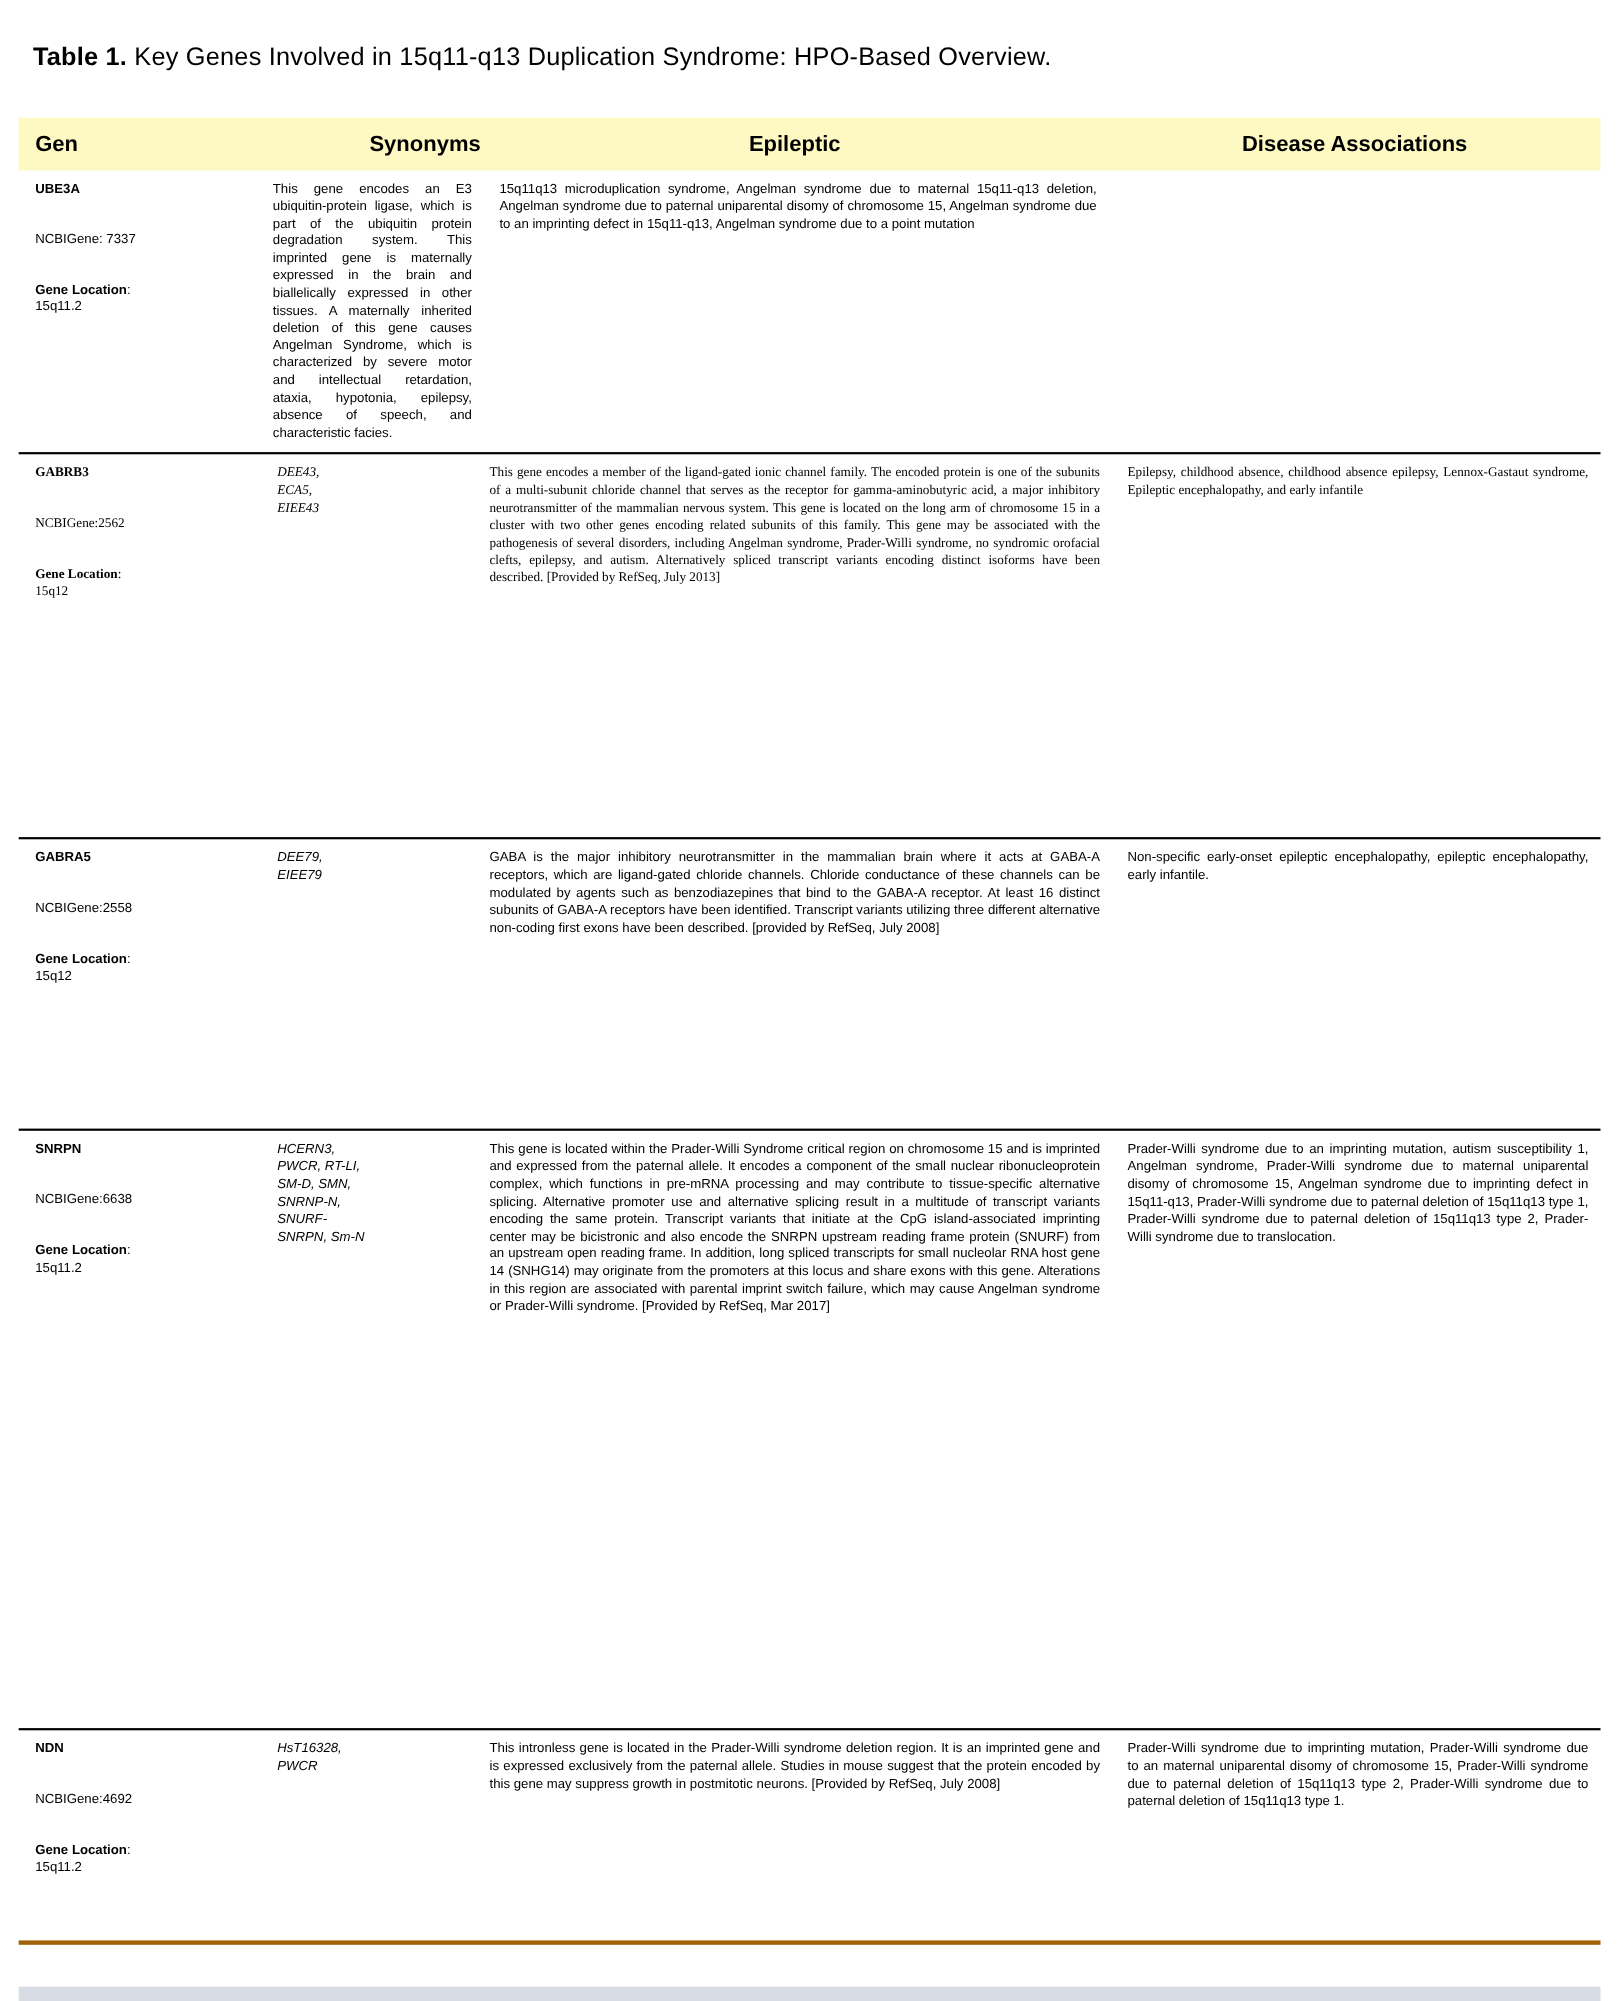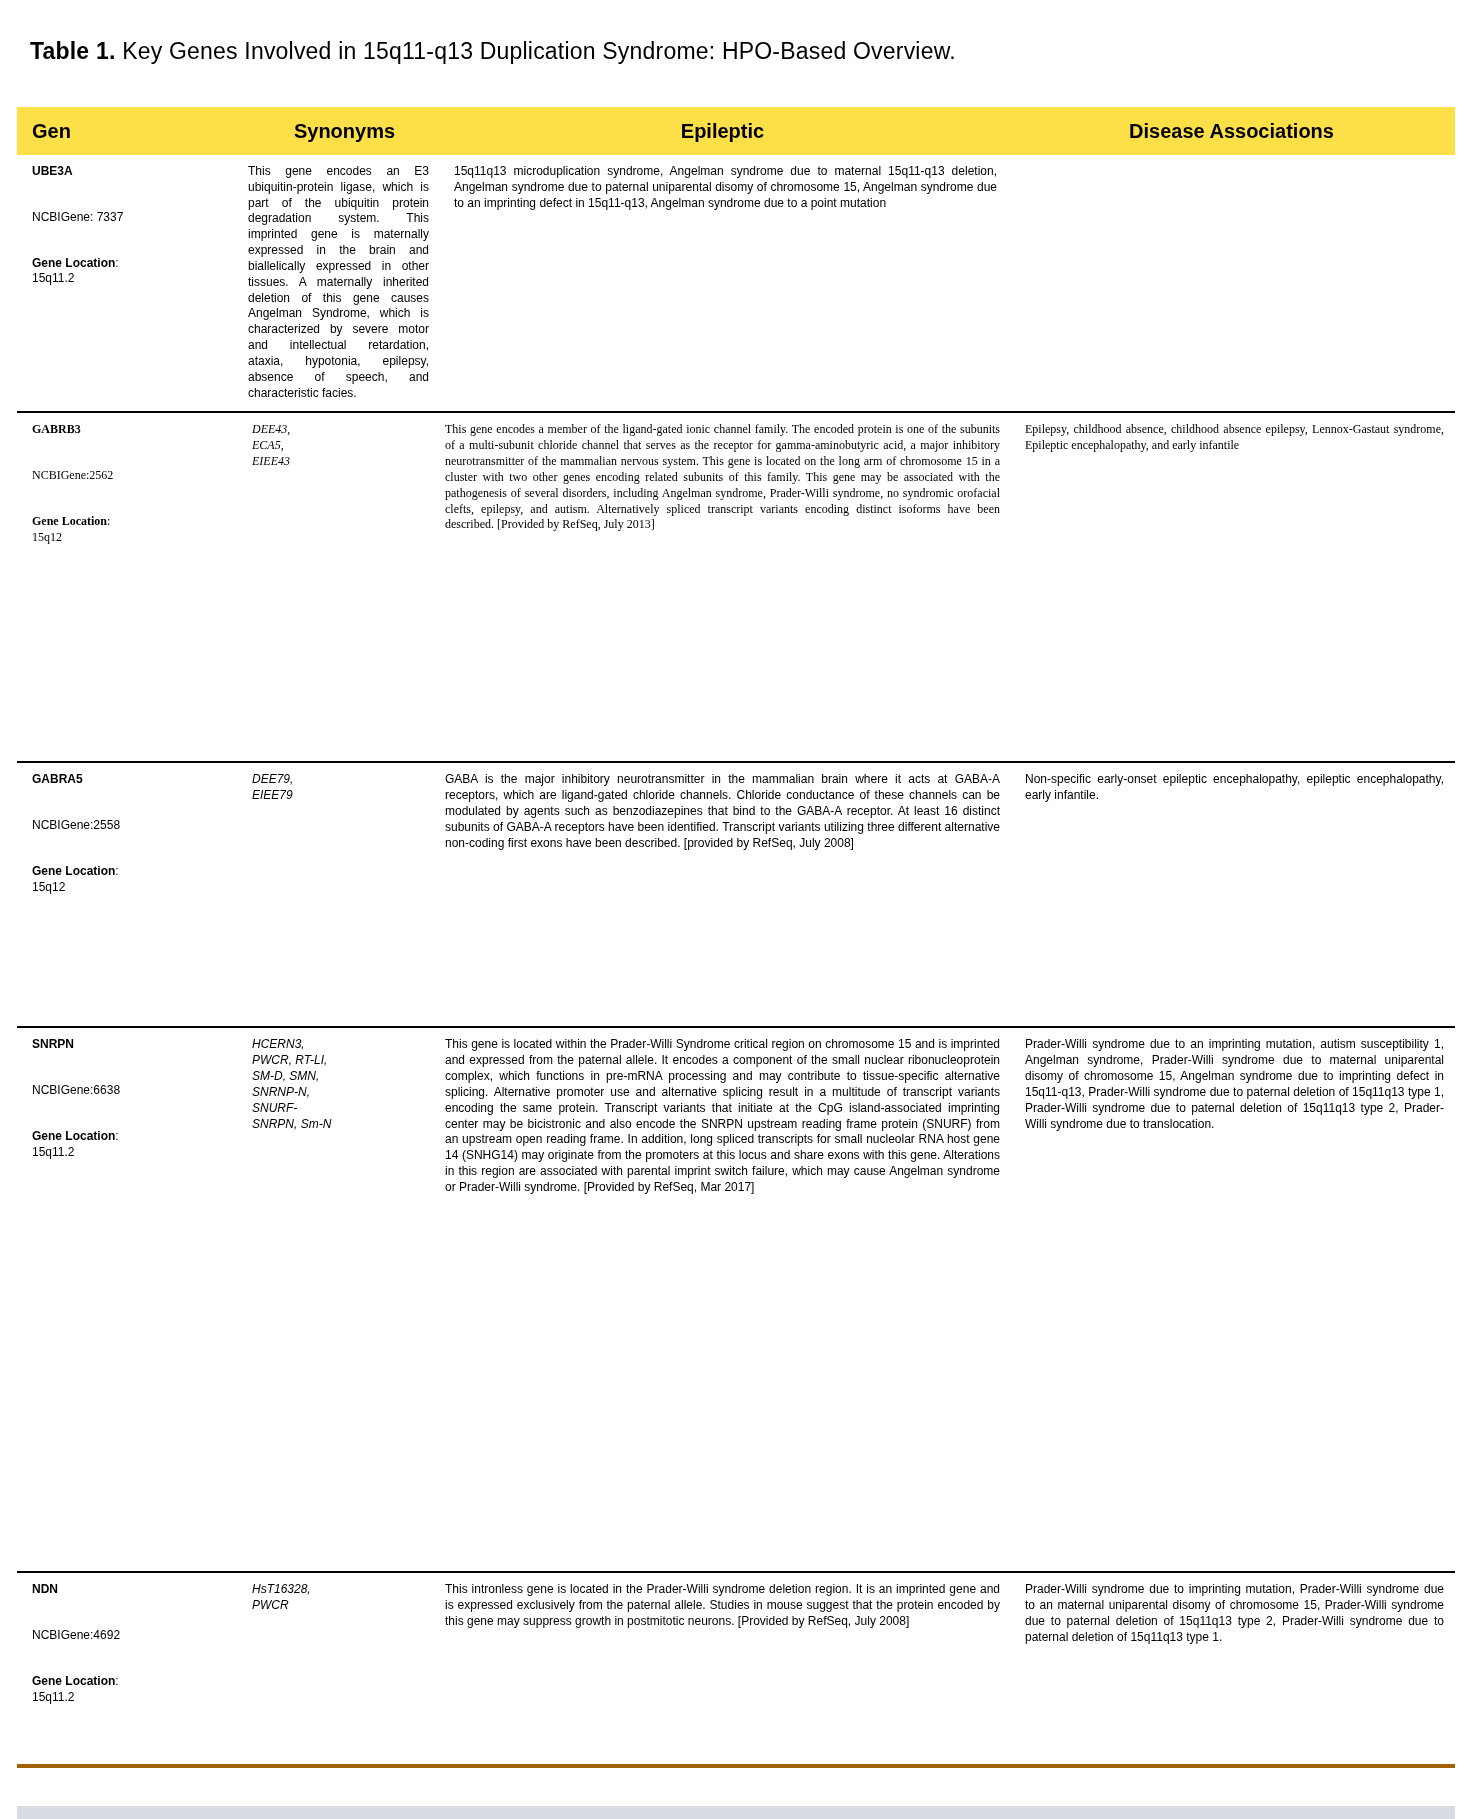--- a/index.html
+++ b/index.html
@@ -23,28 +23,28 @@
     margin-bottom: 42px;
     letter-spacing: 0.2px;
   }
   .doc-title .t-bold { font-weight: bold; }
   .gene-table { width: 1438px; }
   .t-row {
     display: grid;
     grid-template-columns: 223px 197px 571px 447px;
   }
   .t-header {
-    background: #fde047;
+    background: #fef9c3;
     height: 48px;
     align-items: center;
     font-weight: bold;
     font-size: 20px;
   }
   .t-header .h-gen { padding-left: 15px; text-align: left; }
-  .t-header .h-syn { padding-left: 12px; text-align: center; }
+  .t-header .h-syn { padding-left: 12px; text-align: right; }
   .t-header .h-def { text-align: center; }
   .t-header .h-dis { text-align: center; }
   .body-row {
     font-size: 12px;
     line-height: 1.32;
     padding-top: 9px;
     padding-bottom: 10px;
   }
   .body-row + .body-row { border-top: 2px solid #000000; }
   .row-1 { min-height: 253px; }

